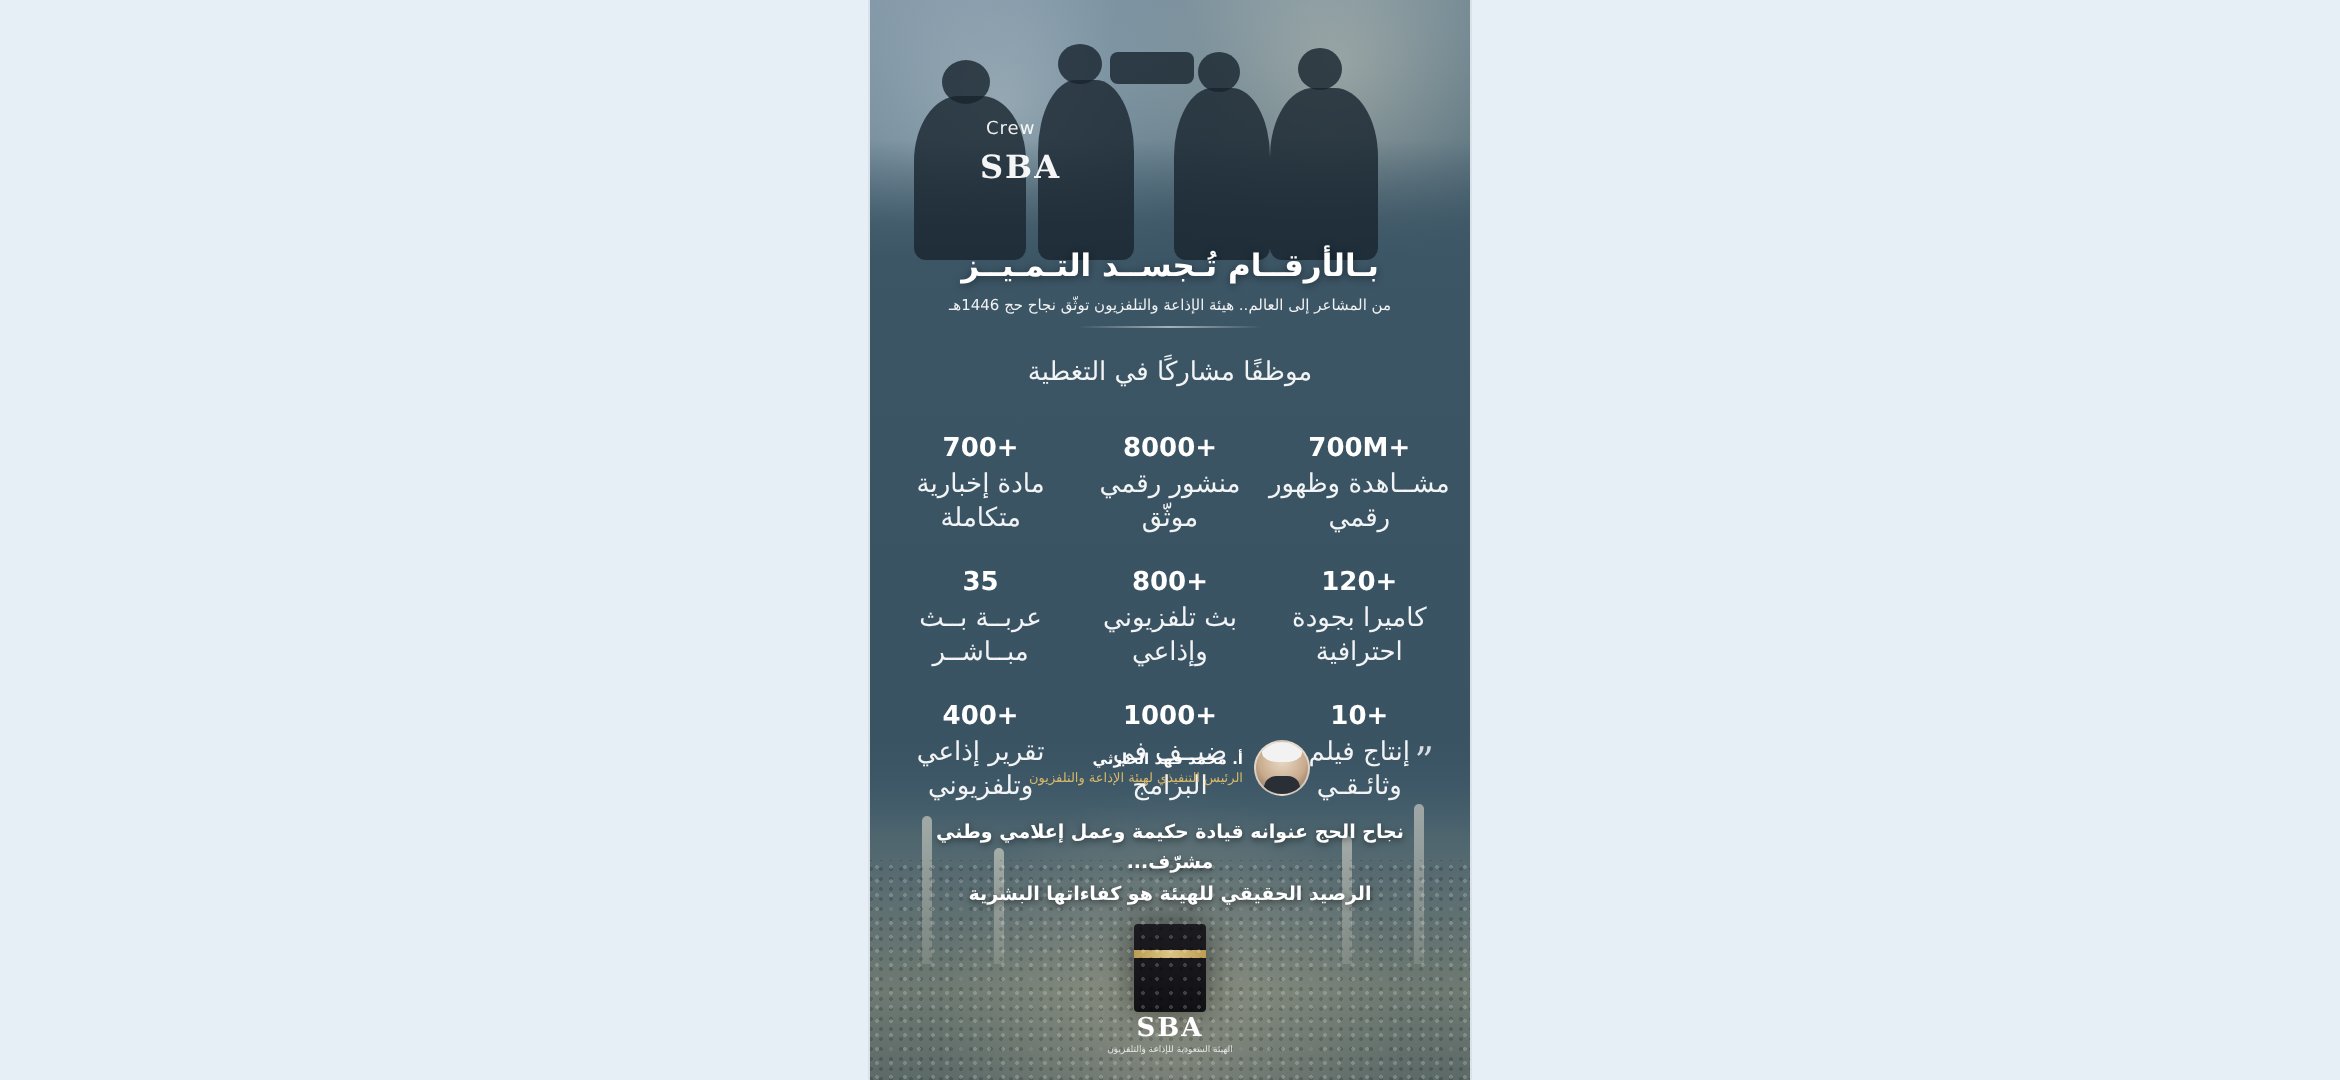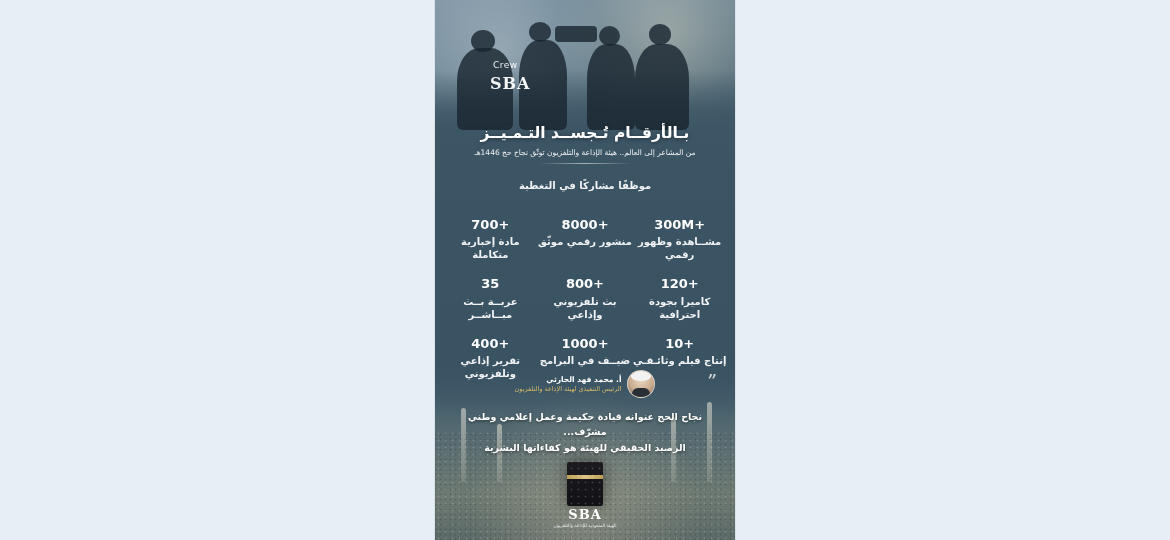--- a/index.html
+++ b/index.html
@@ -160,25 +160,24 @@
   }
 
   .stat-num {
     font-size: 13px;
     font-weight: bold;
     color: #ffffff;
     line-height: 1.1;
     direction: ltr;
   }
   .stat-lbl {
-    font-size: 10px;
+    font-size: 13px;
     color: rgba(255,255,255,0.93);
     line-height: 1.3;
     margin-top: 3px;
-    font-weight: bold;
   }
 
   .stat-hero {
     position: absolute;
     top: 176px; left: 0; width: 300px; text-align: center;
   }
   .stat-hero .stat-num { font-size: 14px; }
 
   .grid {
     position: absolute;
@@ -297,21 +296,21 @@
       <div class="divider"></div>
 
       <div class="stat-hero">
         <div class="stat-lbl">موظفًا مشاركًا في التغطية</div>
       </div>
 
       <div class="grid">
 
         <div class="grid-row">
           <div class="cell">
-            <div class="stat-num">300M+</div>
+            <div class="stat-num">700M+</div>
             <div class="stat-lbl">مشــاهدة وظهور رقمي</div>
           </div>
           <div class="cell">
             <div class="stat-num">8000+</div>
             <div class="stat-lbl">منشور رقمي موثّق</div>
           </div>
           <div class="cell">
             <div class="stat-num">700+</div>
             <div class="stat-lbl">مادة إخبارية متكاملة</div>
           </div>

